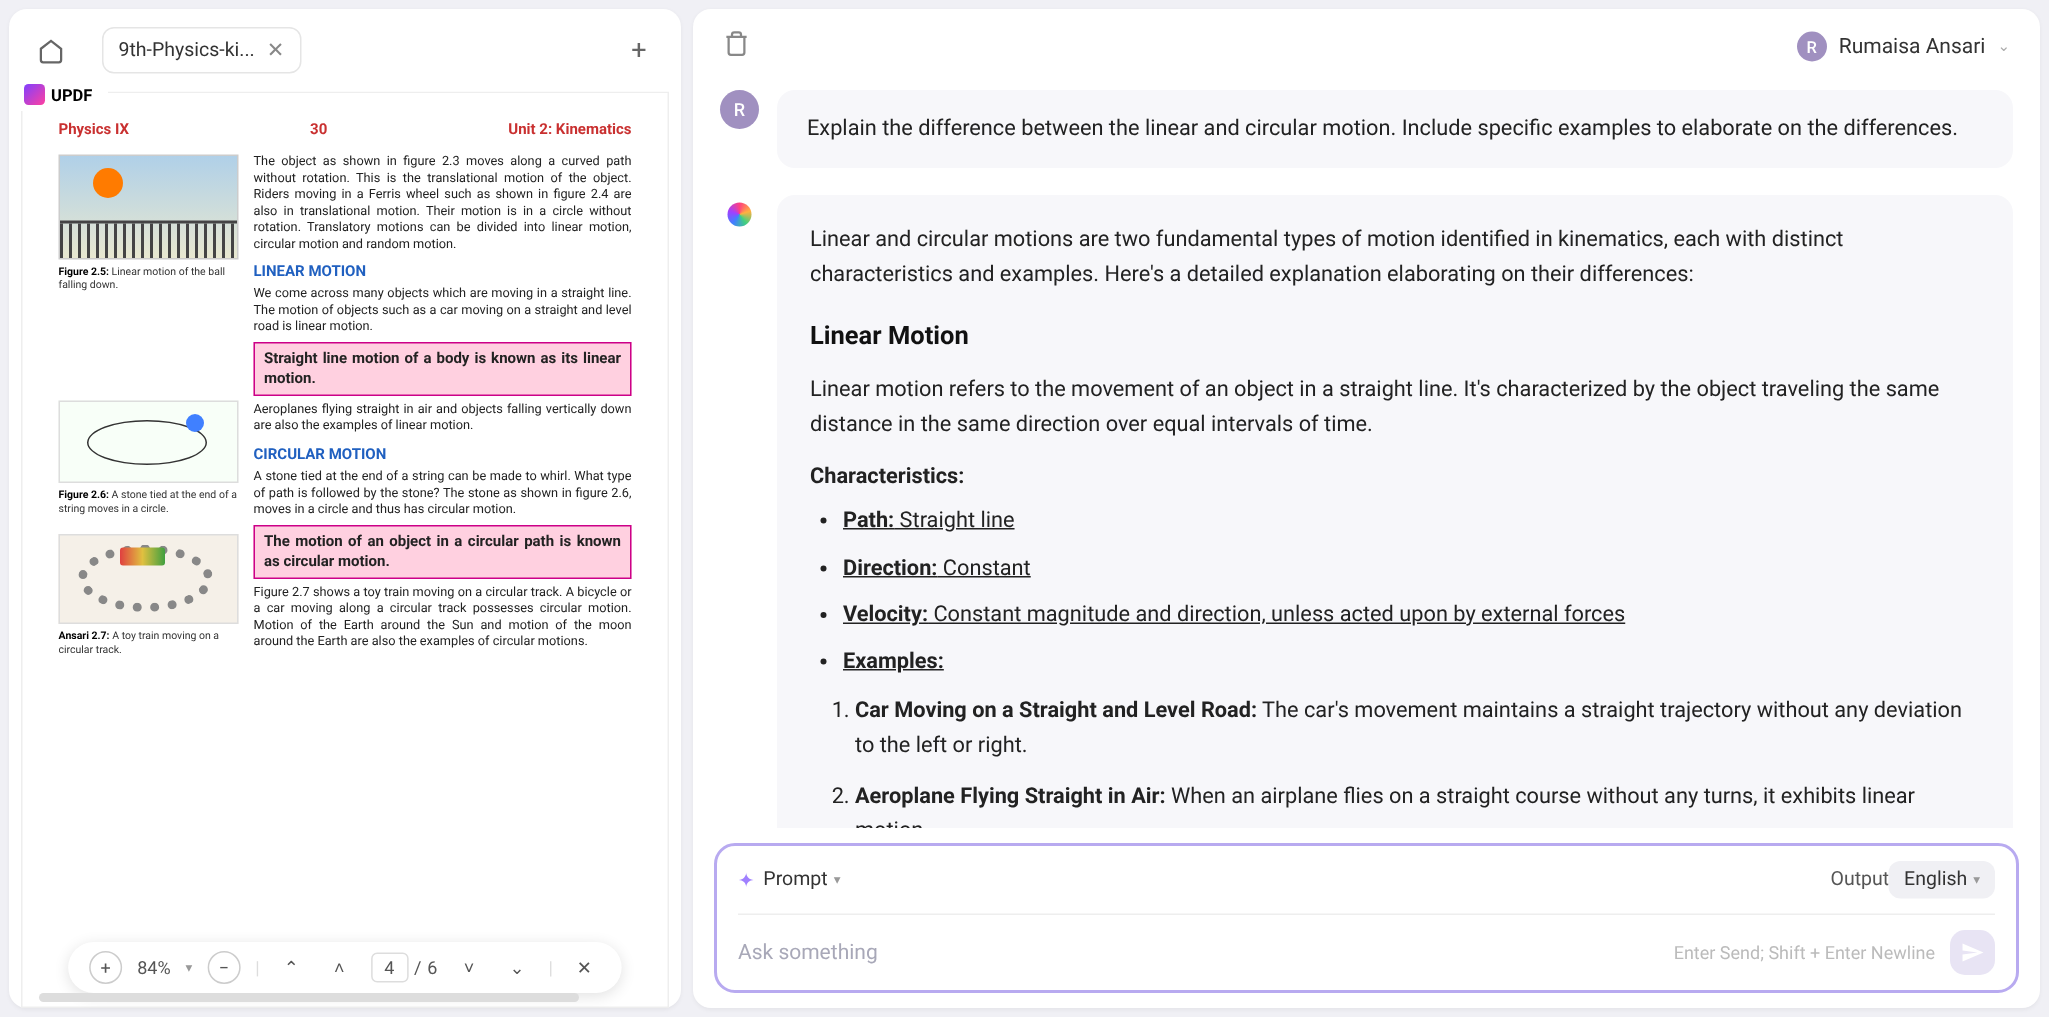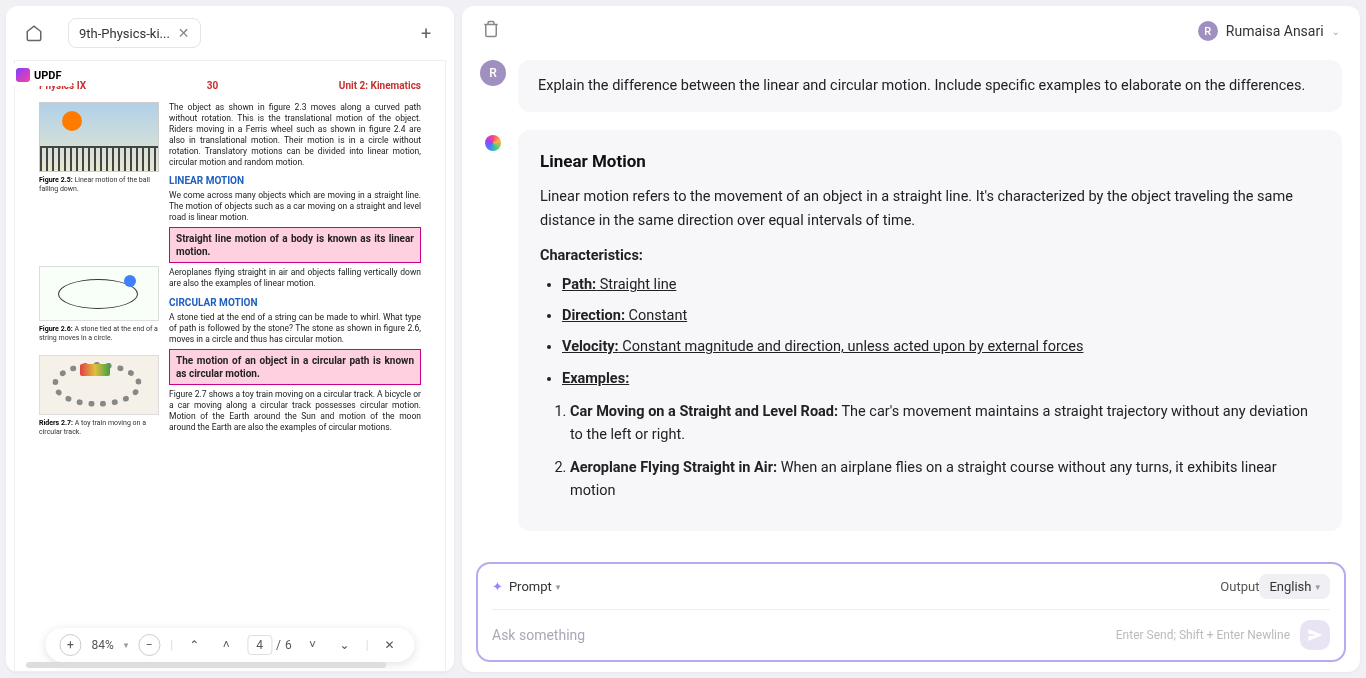--- a/index.html
+++ b/index.html
@@ -32,21 +32,21 @@
 .fig-track { position: absolute; width: 90px; height: 45px; border: 6px dotted #888; border-radius: 50%; top: 6px; left: 12px; }
 .fig-train { position: absolute; width: 30px; height: 12px; background: linear-gradient(90deg, #e04040, #e0c040, #40a040); top: 8px; left: 40px; border-radius: 2px; }
 .bottom-toolbar { position: absolute; bottom: 10px; left: 50%; transform: translateX(-50%); background: #fff; border-radius: 22px; padding: 6px 14px; display: flex; align-items: center; gap: 10px; box-shadow: 0 2px 10px rgba(0,0,0,0.12); font-size: 12px; color: #555; }
 .tb-btn { width: 22px; height: 22px; border-radius: 50%; display: flex; align-items: center; justify-content: center; cursor: pointer; }
 .tb-circle { border: 1px solid #ccc; }
 .tb-sep { color: #ddd; }
 .page-input { display: flex; align-items: center; gap: 4px; }
 .page-num { border: 1px solid #ddd; border-radius: 4px; padding: 2px 8px; }
 .scroll-h { position: absolute; bottom: 0; left: 20px; width: 380px; height: 10px; }
 .scroll-h-thumb { width: 360px; height: 6px; background: #ddd; border-radius: 3px; }
-.updf-badge { position: absolute; top: 58px; left: 0; background: #fff; padding: 4px 10px; display: flex; align-items: center; gap: 4px; font-size: 11px; z-index: 5; }
+.updf-badge { position: absolute; top: 46px; left: 0; background: #fff; padding: 4px 10px; display: flex; align-items: center; gap: 4px; font-size: 11px; z-index: 5; }
 .updf-logo { width: 14px; height: 14px; background: linear-gradient(135deg, #8040ff, #ff40a0); border-radius: 3px; }
 
 
 .right-panel { flex: 1; background: #fff; border-radius: 12px; display: flex; flex-direction: column; padding: 0; box-shadow: 0 1px 3px rgba(0,0,0,0.05); }
 .rp-header { display: flex; align-items: center; padding: 14px 20px; }
 .trash-btn { color: #888; cursor: pointer; }
 .user-info { margin-left: auto; display: flex; align-items: center; gap: 8px; font-size: 14px; color: #333; cursor: pointer; }
 .avatar-sm { width: 20px; height: 20px; background: #a090c0; color: #fff; border-radius: 50%; display: flex; align-items: center; justify-content: center; font-size: 11px; font-weight: 500; }
 .chevron { color: #aaa; font-size: 10px; }
 
@@ -118,21 +118,21 @@
           <div style="height:60px"></div>
           <div class="pdf-fig2">
             <div class="fig-circle-orbit"></div>
               <div class="fig-stone"></div>
           </div>
           <div class="pdf-caption"><b>Figure 2.6:</b><span> A stone tied at the end of a string moves in a circle.</span></div>
           <div class="pdf-fig3">
             <div class="fig-track"></div>
               <div class="fig-train"></div>
           </div>
-          <div class="pdf-caption"><b>Riders 2.7:</b><span> A toy train moving on a circular track.</span></div>
+          <div class="pdf-caption"><b>Ansari 2.7:</b><span> A toy train moving on a circular track.</span></div>
         </div>
         <div class="pdf-col-right">
           <div>The object as shown in figure 2.3 moves along a curved path without rotation. This is the translational motion of the object. Riders moving in a Ferris wheel such as shown in figure 2.4 are also in translational motion. Their motion is in a circle without rotation. Translatory motions can be divided into linear motion, circular motion and random motion.</div>
           <div class="pdf-sect-title">LINEAR MOTION</div>
           <div>We come across many objects which are moving in a straight line. The motion of objects such as a car moving on a straight and level road is linear motion.</div>
           <div class="pdf-box-pink">Straight line motion of a body is known as its linear motion.</div>
           <div>Aeroplanes flying straight in air and objects falling vertically down are also the examples of linear motion.</div>
           <div class="pdf-sect-title">CIRCULAR MOTION</div>
           <div>A stone tied at the end of a string can be made to whirl. What type of path is followed by the stone? The stone as shown in figure 2.6, moves in a circle and thus has circular motion.</div>
           <div class="pdf-box-pink">The motion of an object in a circular path is known as circular motion.</div>
@@ -183,20 +183,21 @@
     <div class="msg-row">
       <div class="avatar">R</div>
       <div class="user-bubble">Explain the difference between the linear and circular motion. Include specific examples to elaborate on the differences.</div>
     </div>
 
     <div class="msg-row">
       <div class="avatar-ai">
           <div class="ai-icon"></div>
         </div>
       <div class="ai-bubble">
+        <div>Linear and circular motions are two fundamental types of motion identified in kinematics, each with distinct characteristics and examples. Here's a detailed explanation elaborating on their differences:</div>
         <h3>Linear Motion</h3>
         <div>Linear motion refers to the movement of an object in a straight line. It's characterized by the object traveling the same distance in the same direction over equal intervals of time.</div>
         <div class="subhead">Characteristics:</div>
         <ul>
           <li><b>Path:</b><span> Straight line</span></li>
           <li><b>Direction:</b><span> Constant</span></li>
           <li><b>Velocity:</b><span> Constant magnitude and direction, unless acted upon by external forces</span></li>
           <li><b>Examples:</b></li>
         </ul>
         <ol>

